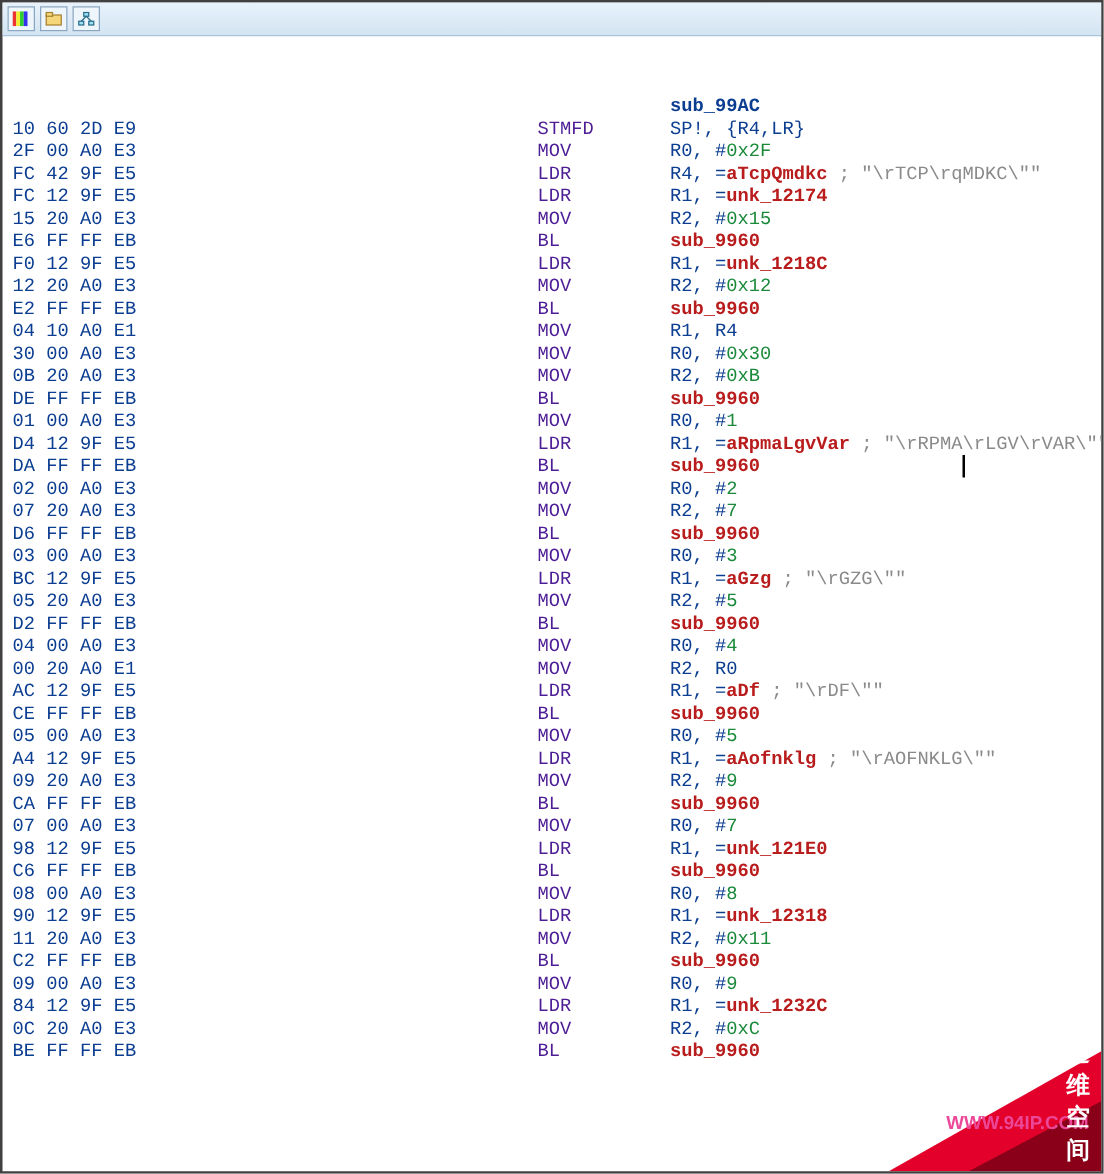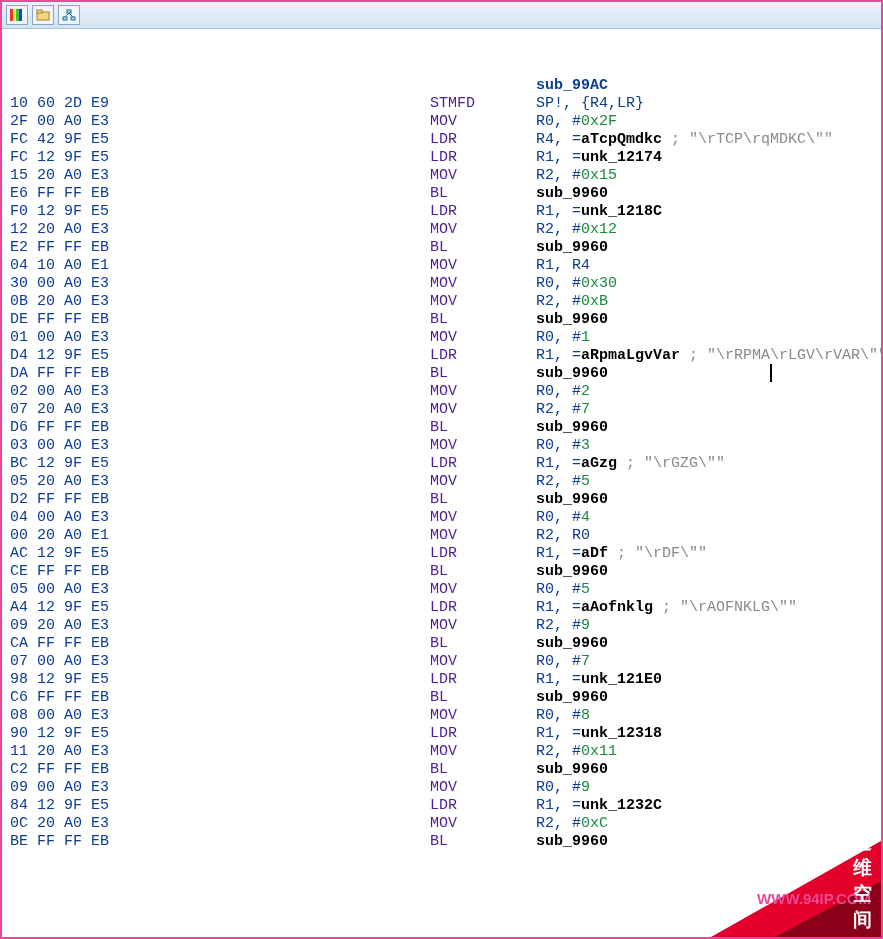--- a/index.html
+++ b/index.html
@@ -1,31 +1,31 @@
 <!DOCTYPE html>
 <html><head>
 <meta charset="utf-8">
 <style>
   html,body{margin:0;padding:0;width:883px;height:939px;background:#fff;
     font-family:Consolas,'Courier New',monospace;font-size:15px;}
-  .frame{position:relative;width:879px;height:935px;border:2px solid #ec4899;
+  .frame{position:relative;width:879px;height:935px;border:2px solid #404040;
     background:#fff;overflow:hidden;}
   .toolbar{height:22px;background:linear-gradient(#e8f2fb,#d4e4f2);
     border-bottom:1px solid #a9c3da;display:flex;align-items:center;padding:2px 4px;gap:4px;}
   .tb-btn{width:20px;height:18px;border:1px solid #8aa7c2;background:#eef5fb;
     display:flex;align-items:center;justify-content:center;cursor:pointer;}
   .tb-btn svg{display:block}
   .view{position:relative;padding:6px 8px 8px 8px;}
   .spacer{height:42px;}
   .row{white-space:pre;line-height:18px;height:18px;}
   .hex {color:#0b3d91;display:inline-block;width:420px;}
   .mn  {color:#4c1d95;display:inline-block;width:106px;}
   .reg {color:#0b3d91;}
   .num {color:#1a8a3a;}
-  .sym {color:#000000;font-weight:bold;}
+  .sym {color:#b91c1c;font-weight:bold;}
   .cmt {color:#8a8a8a;}
   .lbl {color:#0b3d91;font-weight:bold;}
   .cursor{position:absolute;left:768px;top:335px;width:2px;height:18px;background:#000;}
   .wm{position:absolute;right:0;bottom:0;pointer-events:none;}
   .tri-red{position:absolute;right:0;bottom:0;width:0;height:0;
     border-left:170px solid transparent;border-bottom:96px solid #e3002b;}
   .tri-dk{position:absolute;right:0;bottom:0;width:0;height:0;
     border-left:106px solid transparent;border-bottom:56px solid #8a0018;}
   .wm-t1{position:absolute;right:10px;bottom:30px;color:#ec4899;font-family:Liberation Sans, sans-serif;
     font-weight:bold;font-size:15px;}

